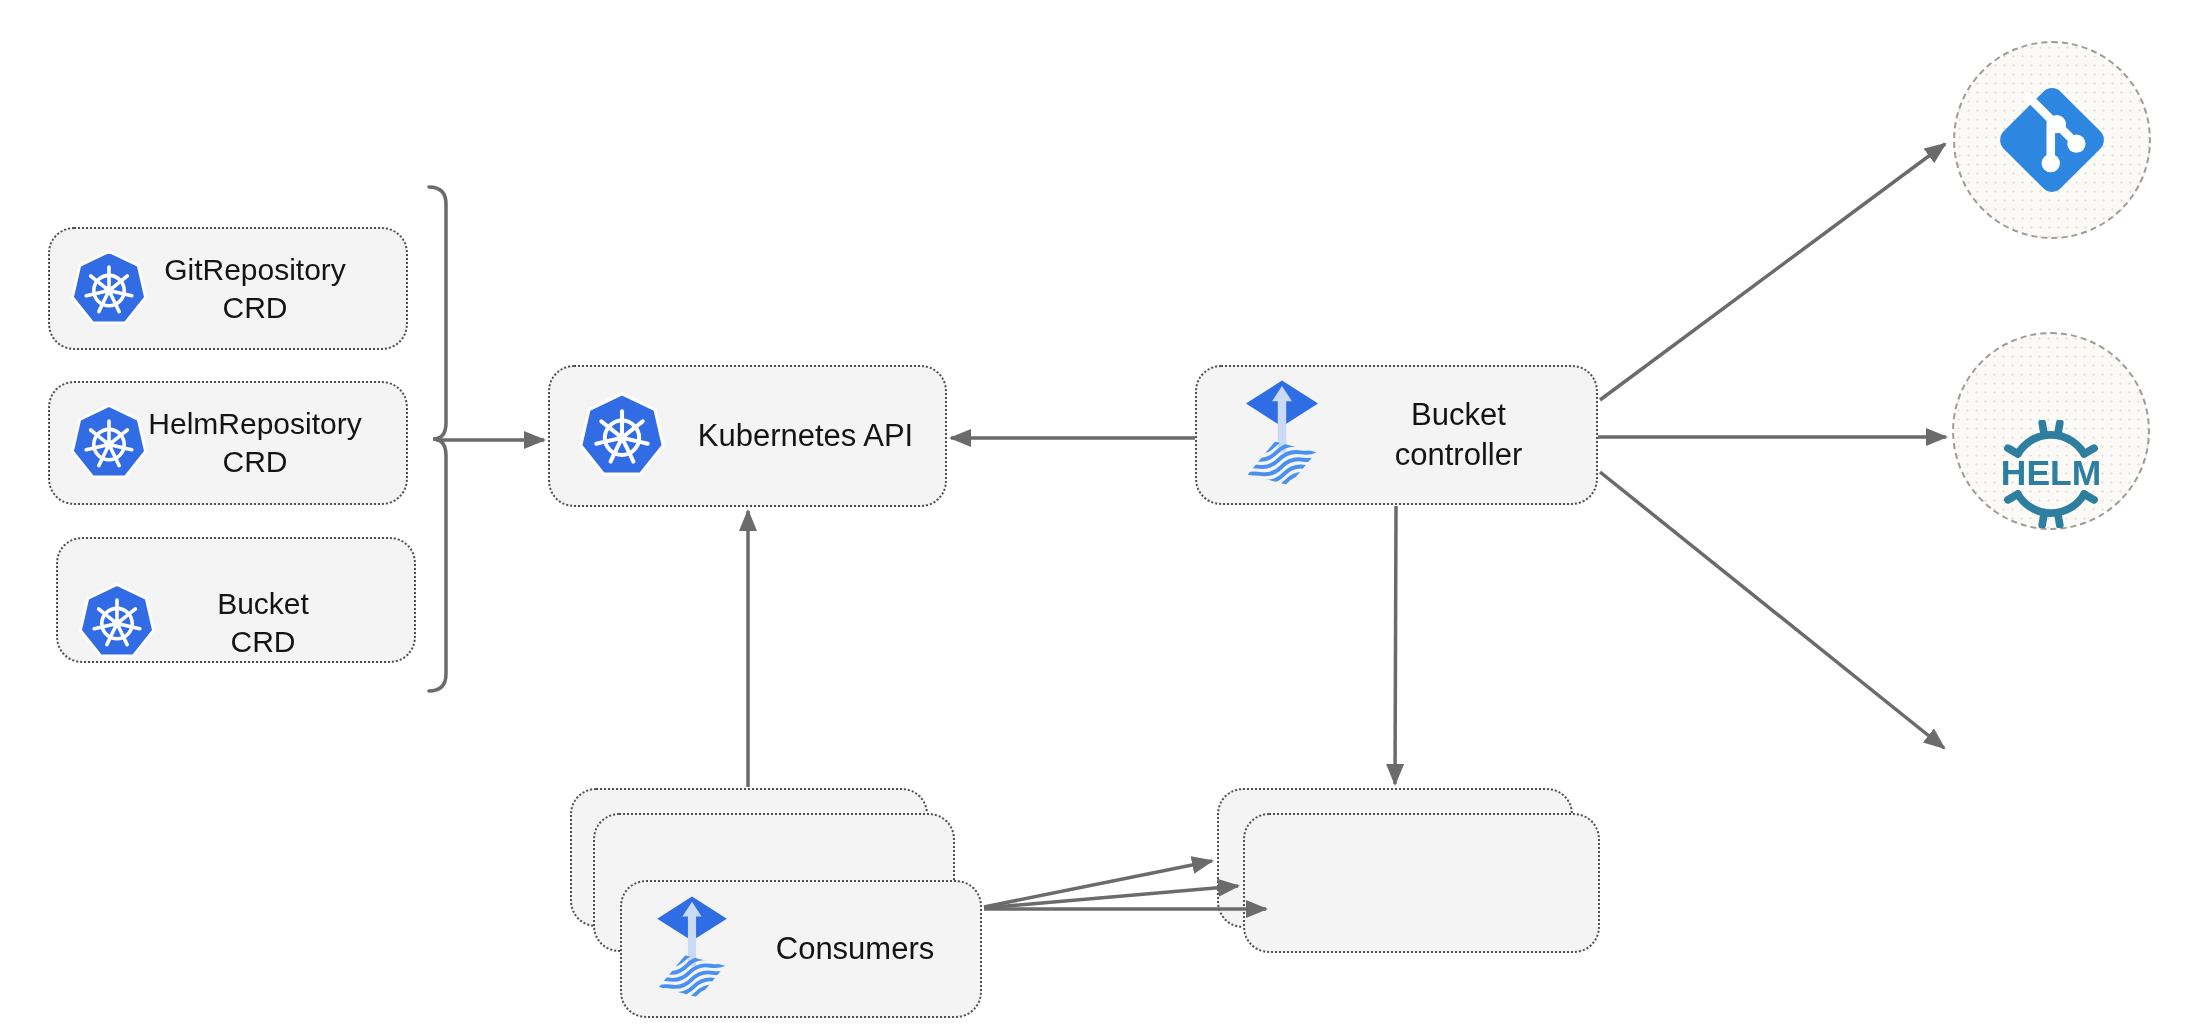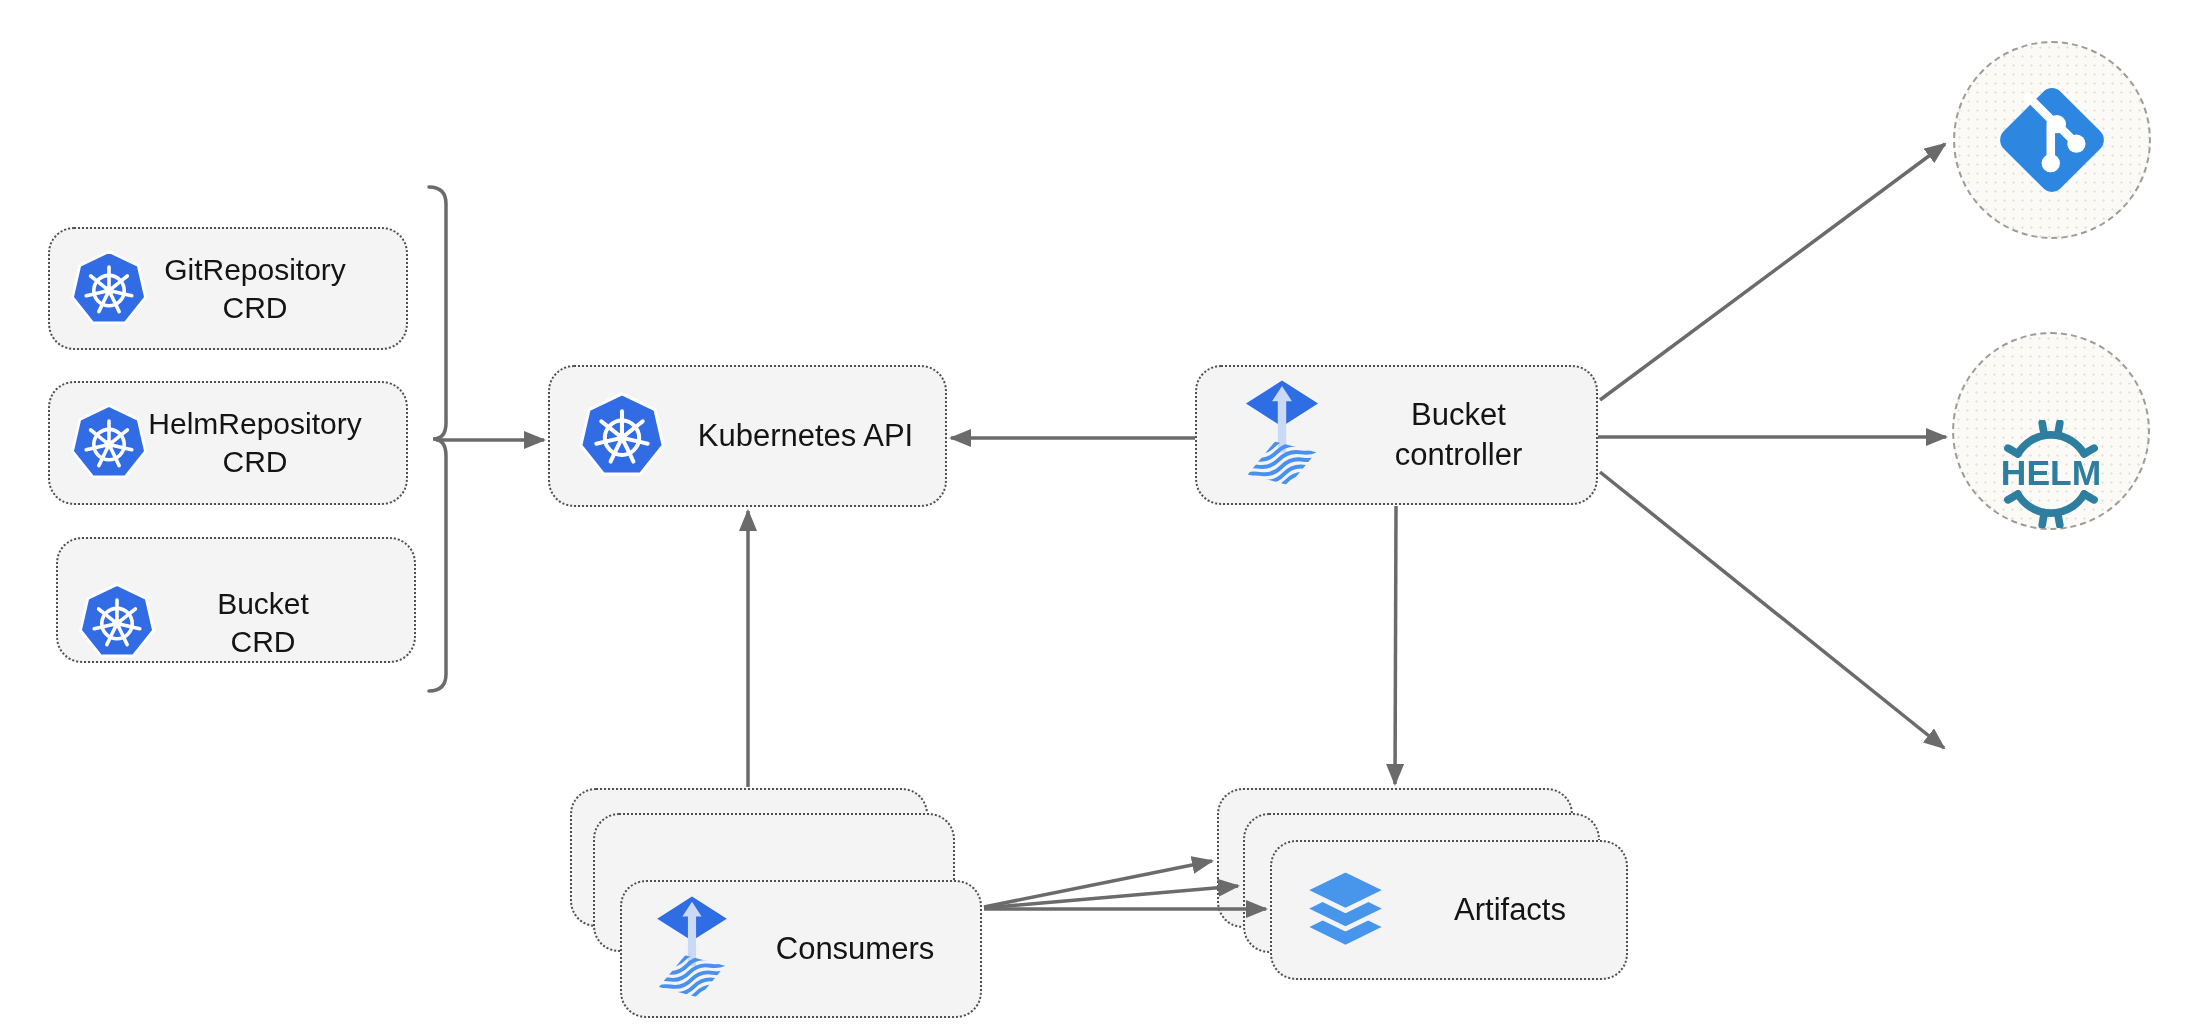--- a/index.html
+++ b/index.html
@@ -201,32 +201,20 @@
       <path d="M-12 124 q 15 -8 30 0 t 30 0 t 30 0 t 30 0"></path>
       <path d="M-12 134 q 15 -8 30 0 t 30 0 t 30 0 t 30 0"></path>
     </g>
   </svg>
 </span>
     <div class="label">Consumers</div>
   </div>
 
   <div class="node stack-back" style="left:1217px;top:788px;width:356px;height:140px;"></div>
   <div class="node stack-mid" style="left:1243px;top:813px;width:357px;height:140px;"></div>
-  <div class="node stack-front" style="left:1270px;top:840px;width:358px;height:140px;">
-    <span class="icon-slot layers-slot">
-      <svg viewBox="0 0 100 100" width="100%" height="100%">
-        <g fill="#4796EC" stroke="#F4F4F4" stroke-width="5" stroke-linejoin="round">
-          <polygon points="50,46 93,67 50,88 7,67"></polygon>
-          <polygon points="50,27 93,48 50,69 7,48"></polygon>
-          <polygon points="50,8 93,29 50,50 7,29"></polygon>
-        </g>
-      </svg>
-    </span>
-    <div class="label">Artifacts</div>
-  </div>
 
   <div class="circle" style="left:1953px;top:41px;width:198px;height:198px;">
     <span style="width:122px;height:122px;display:block;">
       <svg viewBox="0 0 100 100" width="100%" height="100%">
         <rect x="17" y="17" width="66" height="66" rx="10" transform="rotate(45 50 50)" fill="#2D86E0"></rect>
         <g stroke="#ffffff" stroke-width="7" stroke-linecap="round">
           <line x1="31" y1="15" x2="50" y2="34"></line>
           <line x1="58" y1="41" x2="66" y2="49"></line>
           <line x1="49" y1="36" x2="49" y2="62"></line>
         </g>

